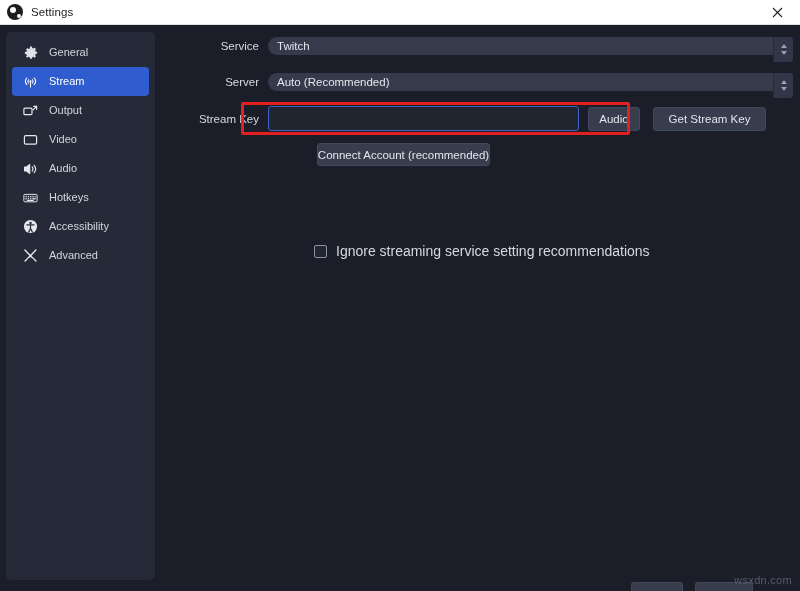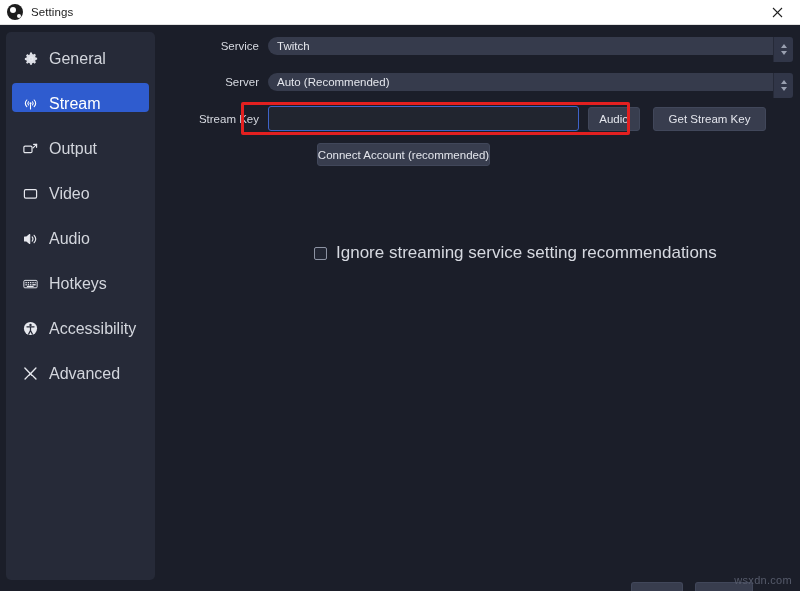--- a/index.html
+++ b/index.html
@@ -90,26 +90,26 @@
     left: 6px;
     top: 32px;
     width: 149px;
     height: 548px;
     background: #262a38;
     border-radius: 5px;
   }
   .nav-item {
     position: relative;
     height: 29px;
-    margin: 16px 6px;
-    display: flex;
-    align-items: flex-end;
+    margin: 0 6px;
+    display: flex;
+    align-items: center;
     border-radius: 4px;
     color: #d3d6dd;
-    font-size: 16px;
+    font-size: 11px;
     box-sizing: border-box;
   }
   .nav-item.first { margin-top: 6px; }
   .nav-item.selected {
     background: #2f5ccf;
     color: #ffffff;
   }
   .nav-icon {
     width: 17px;
     height: 17px;
@@ -228,21 +228,21 @@
   .checkbox-box {
     width: 13px;
     height: 13px;
     border: 1px solid #8d93a3;
     border-radius: 2px;
     background: #222633;
     box-sizing: border-box;
     flex: none;
   }
   .checkbox-label {
-    font-size: 17px;
+    font-size: 14px;
     color: #d6d9e0;
     margin-left: 9px;
     white-space: nowrap;
   }
 
   
   .bottom-btn {
     position: absolute;
     bottom: 0;
     height: 9px;

